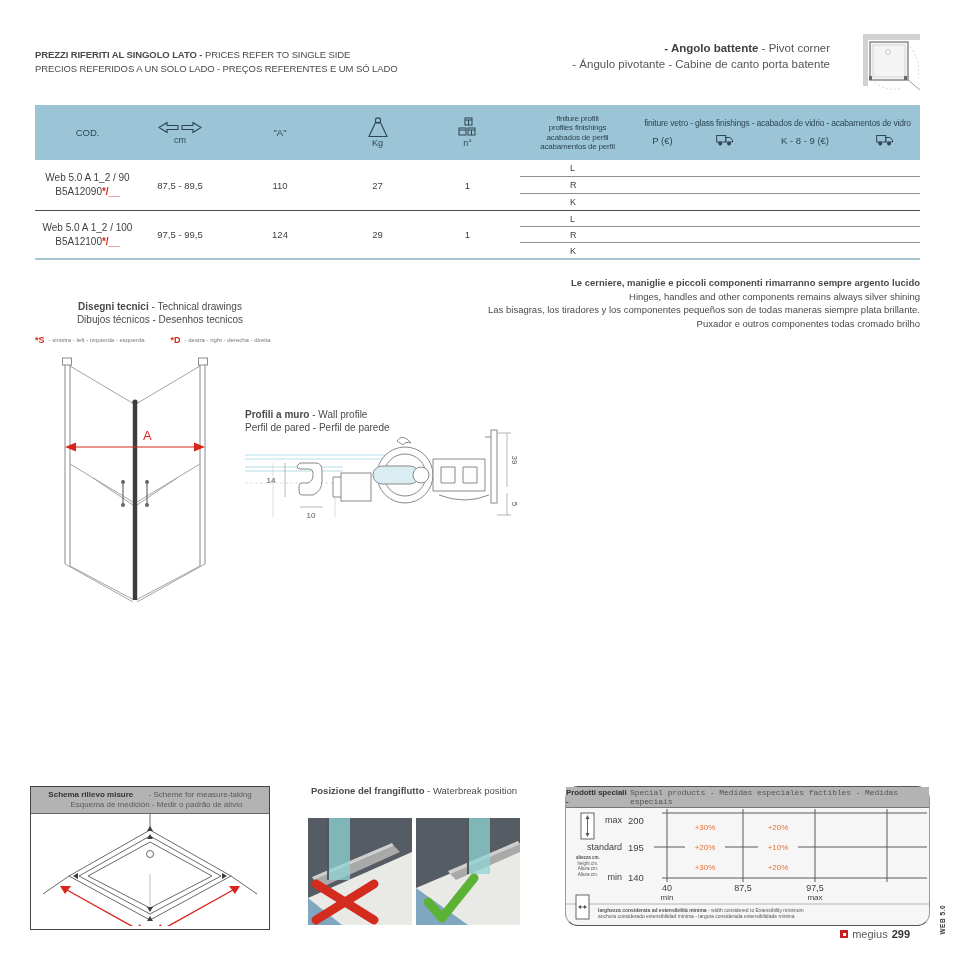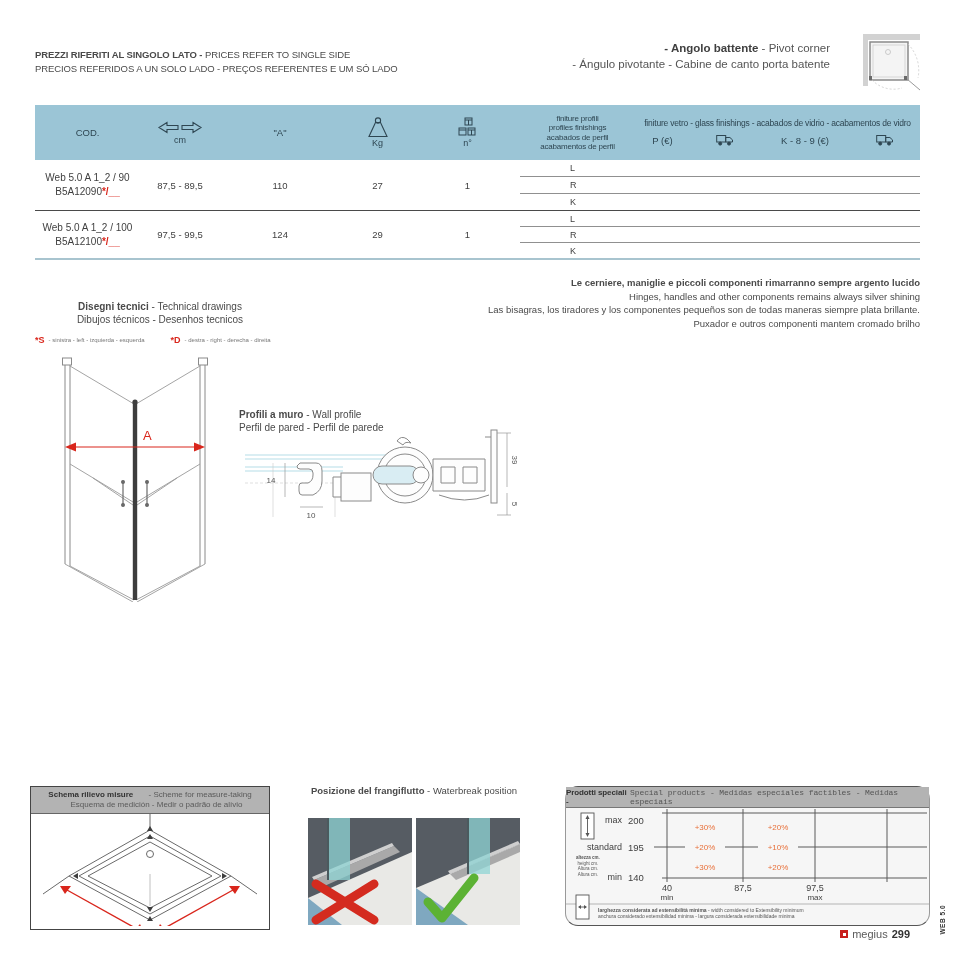--- a/index.html
+++ b/index.html
@@ -39,21 +39,21 @@
 
   
   .hinge-note { right:38px; top:276px; text-align:right; font-size:9.5px; line-height:13.5px; color:#4a4a4a; }
 
   
   .tech-title { left:60px; top:300px; width:200px; text-align:center; font-size:10px; line-height:13px; color:#4a4a4a; }
   .legend { left:35px; top:335px; font-size:6px; color:#777; display:flex; align-items:center; gap:4px; white-space:nowrap; }
   .legend .star { font-size:9px; font-weight:bold; }
 
   
-  .wp-title { left:239px; top:408px; font-size:10px; line-height:13px; color:#4a4a4a; }
+  .wp-title { left:245px; top:408px; font-size:10px; line-height:13px; color:#4a4a4a; }
 
   
   .scheme-box { left:30px; top:786px; width:240px; height:144px; border:1px solid #444; }
   .graybar { background:#b3b3b3; color:#333; text-align:center; font-size:8px; line-height:10px; padding:3px 2px; border-bottom:1px solid #666; }
   .graybar .lite { color:#5a5a5a;padding-left:13px; }
 
   .wb-title { left:300px; top:784px; width:228px; text-align:center; font-size:9.5px; line-height:13px; color:#4a4a4a; }
   .wb-img { top:818px; width:104px; height:107px; }
 
   .sp-box { left:565px; top:786px; width:365px; height:140px; border-top:1.5px solid #555; border-bottom:1.5px solid #555; border-left:1px solid #999; border-right:1px solid #999; background:#f6f6f6;border-radius:13px; }
@@ -206,21 +206,21 @@
         <div class="subrow ln">R</div>
         <div class="subrow">K</div>
       </div>
     </div>
   </div>
 
   <div class="abs hinge-note">
     <div class="b">Le cerniere, maniglie e piccoli componenti rimarranno sempre argento lucido</div>
     <div>Hinges, handles and other components remains always silver shining</div>
     <div>Las bisagras, los tiradores y los componentes pequeños son de todas maneras siempre plata brillante.</div>
-    <div>Puxador e outros componenti mantem cromado brilho</div>
+    <div>Puxador e outros componentes todas cromado brilho</div>
   </div>
 
   <div class="abs tech-title">
     <div><span class="b">Disegni tecnici</span><span> - Technical drawings</span></div>
     <div>Dibujos técnicos - Desenhos tecnicos</div>
   </div>
 
   <div class="abs legend">
     <span class="star red">*S</span>
     <span>- sinistra - left - izquierda - esquerda</span>

